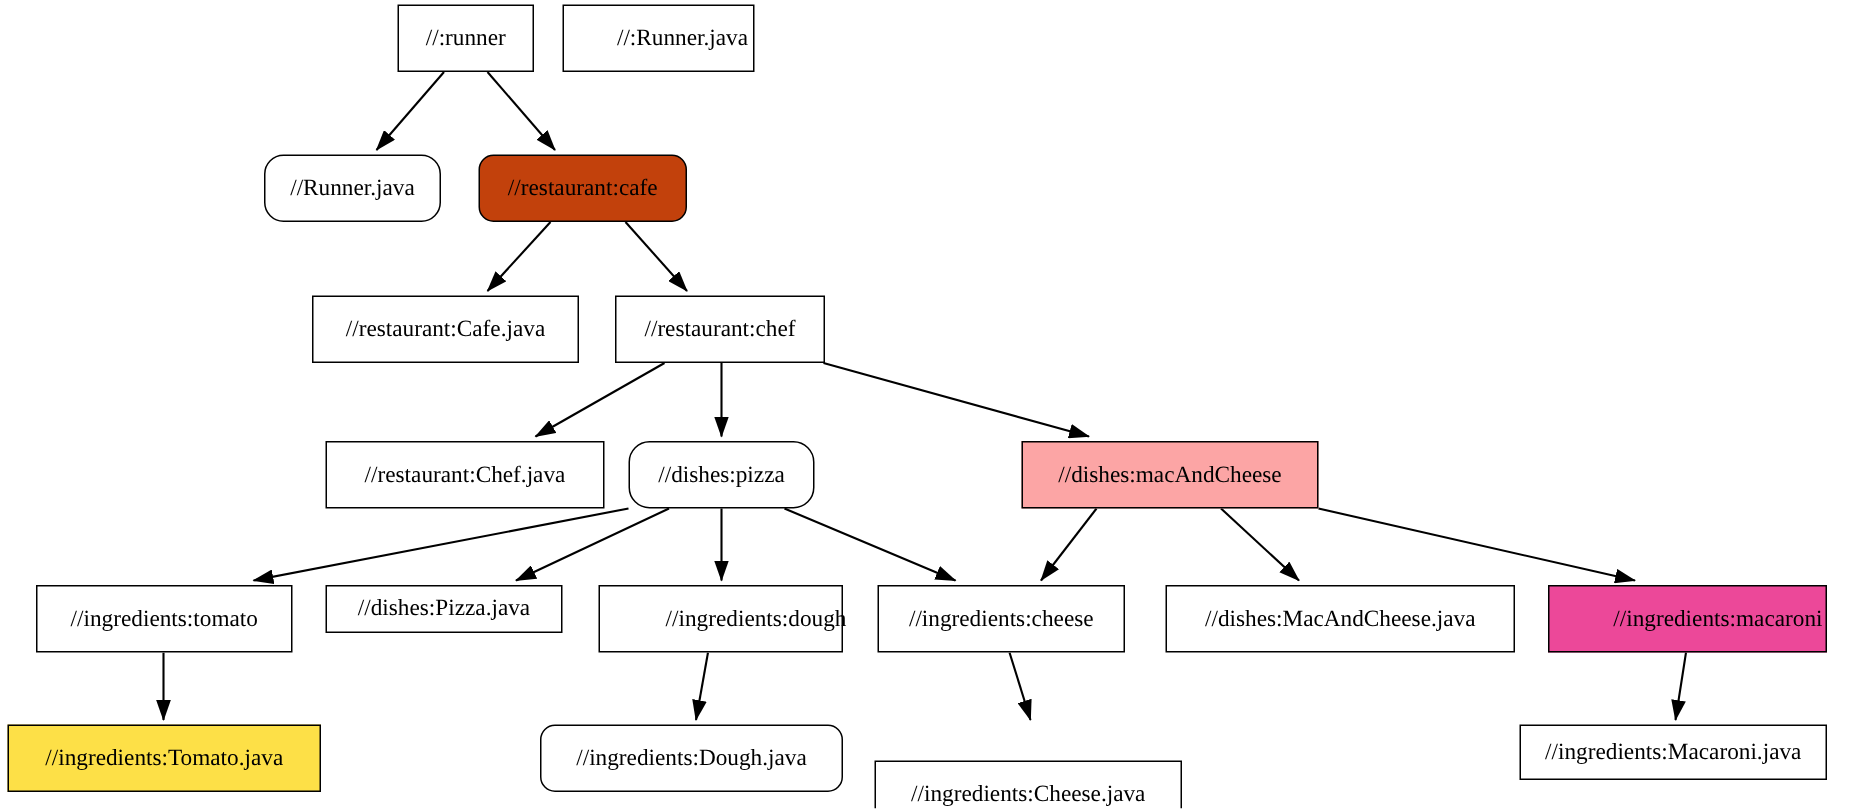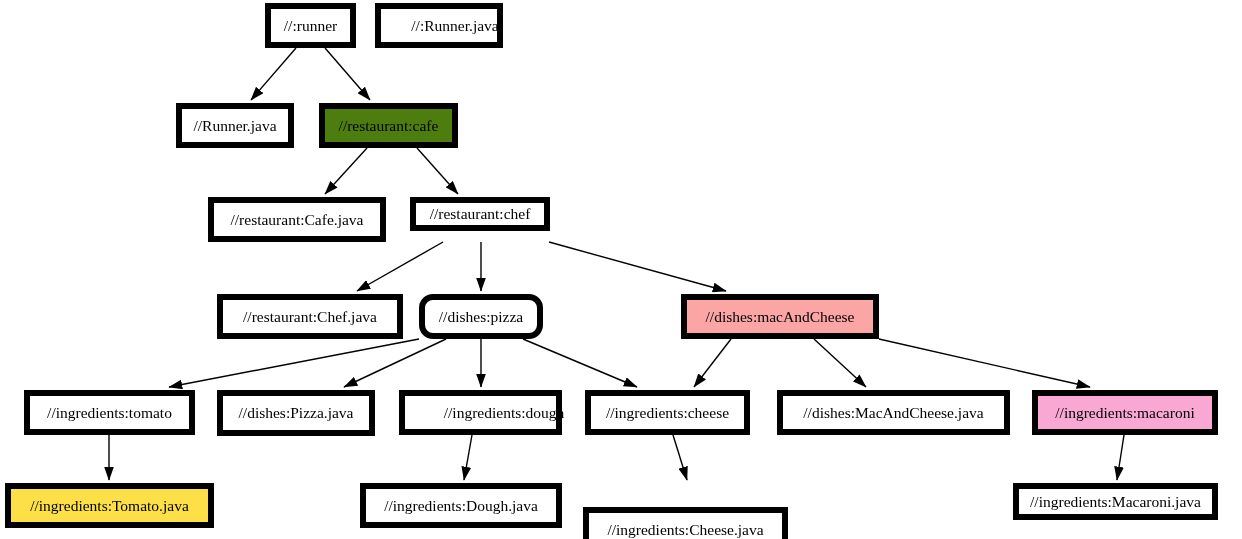--- a/index.html
+++ b/index.html
@@ -19,21 +19,21 @@
     position: absolute;
     left: 0;
     top: 0;
     width: 1242px;
     height: 539px;
     pointer-events: none;
   }
   .graph-node {
     position: absolute;
     box-sizing: border-box;
-    border: 6px solid #a21caf;
+    border: 1px solid #a21caf;
     background: #ffffff;
     display: flex;
     align-items: center;
     justify-content: center;
     color: #000000;
     font-size: 15.5px;
     line-height: 1;
     white-space: nowrap;
   }
   .node-label {
@@ -74,63 +74,63 @@
       </g>
   </svg>
 
   <div id="nodes-group">
       <div class="graph-node" style="left: 265px; top: 3px; width: 91px; height: 45px; border-color: rgb(0, 0, 0); background: rgb(255, 255, 255);">
         <span class="node-label">//:runner</span>
       </div>
       <div class="graph-node" style="left: 375px; top: 3px; width: 128px; height: 45px; border-color: rgb(0, 0, 0); background: rgb(255, 255, 255); padding-left: 32px;">
         <span class="node-label">//:Runner.java</span>
       </div>
-      <div class="graph-node" style="left: 176px; top: 103px; width: 118px; height: 45px; border-color: rgb(0, 0, 0); background: rgb(255, 255, 255);">
+      <div class="graph-node" style="left: 176px; top: 103px; width: 118px; height: 45px; border-color: rgb(0, 0, 0); background: rgb(255, 255, 255); border-radius: 13px;">
         <span class="node-label">//Runner.java</span>
       </div>
-      <div class="graph-node" style="left: 319px; top: 103px; width: 139px; height: 45px; border-color: rgb(0, 0, 0); background: #4d7c0f;">
+      <div class="graph-node" style="left: 319px; top: 103px; width: 139px; height: 45px; border-color: rgb(0, 0, 0); background: #c2410c; border-radius: 10px;">
         <span class="node-label">//restaurant:cafe</span>
       </div>
       <div class="graph-node" style="left: 208px; top: 197px; width: 178px; height: 45px; border-color: rgb(0, 0, 0); background: rgb(255, 255, 255);">
         <span class="node-label">//restaurant:Cafe.java</span>
       </div>
-      <div class="graph-node" style="left: 410px; top: 197px; width: 140px; height: 34px; border-color: rgb(0, 0, 0); background: rgb(255, 255, 255);">
+      <div class="graph-node" style="left: 410px; top: 197px; width: 140px; height: 45px; border-color: rgb(0, 0, 0); background: rgb(255, 255, 255);">
         <span class="node-label">//restaurant:chef</span>
       </div>
       <div class="graph-node" style="left: 217px; top: 294px; width: 186px; height: 45px; border-color: rgb(0, 0, 0); background: rgb(255, 255, 255);">
         <span class="node-label">//restaurant:Chef.java</span>
       </div>
       <div class="graph-node" style="left: 419px; top: 294px; width: 124px; height: 45px; border-color: rgb(0, 0, 0); background: rgb(255, 255, 255); border-radius: 14px;">
         <span class="node-label">//dishes:pizza</span>
       </div>
       <div class="graph-node" style="left: 681px; top: 294px; width: 198px; height: 45px; border-color: rgb(0, 0, 0); background: #fca5a5;">
         <span class="node-label">//dishes:macAndCheese</span>
       </div>
       <div class="graph-node" style="left: 24px; top: 390px; width: 171px; height: 45px; border-color: rgb(0, 0, 0); background: rgb(255, 255, 255);">
         <span class="node-label">//ingredients:tomato</span>
       </div>
-      <div class="graph-node" style="left: 217px; top: 390px; width: 158px; height: 46px; border-color: rgb(0, 0, 0); background: rgb(255, 255, 255);">
+      <div class="graph-node" style="left: 217px; top: 390px; width: 158px; height: 32px; border-color: rgb(0, 0, 0); background: rgb(255, 255, 255);">
         <span class="node-label">//dishes:Pizza.java</span>
       </div>
       <div class="graph-node" style="left: 399px; top: 390px; width: 163px; height: 45px; border-color: rgb(0, 0, 0); background: rgb(255, 255, 255); padding-left: 47px;">
         <span class="node-label">//ingredients:dough</span>
       </div>
       <div class="graph-node" style="left: 585px; top: 390px; width: 165px; height: 45px; border-color: rgb(0, 0, 0); background: rgb(255, 255, 255);">
         <span class="node-label">//ingredients:cheese</span>
       </div>
       <div class="graph-node" style="left: 777px; top: 390px; width: 233px; height: 45px; border-color: rgb(0, 0, 0); background: rgb(255, 255, 255);">
         <span class="node-label">//dishes:MacAndCheese.java</span>
       </div>
-      <div class="graph-node" style="left: 1032px; top: 390px; width: 186px; height: 45px; border-color: rgb(0, 0, 0); background: #f9a8d4;">
+      <div class="graph-node" style="left: 1032px; top: 390px; width: 186px; height: 45px; border-color: rgb(0, 0, 0); background: #ec4899; justify-content: flex-end;">
         <span class="node-label">//ingredients:macaroni</span>
       </div>
       <div class="graph-node" style="left: 5px; top: 483px; width: 209px; height: 45px; border-color: rgb(0, 0, 0); background: #fde047;">
         <span class="node-label">//ingredients:Tomato.java</span>
       </div>
-      <div class="graph-node" style="left: 360px; top: 483px; width: 202px; height: 45px; border-color: rgb(0, 0, 0); background: rgb(255, 255, 255);">
+      <div class="graph-node" style="left: 360px; top: 483px; width: 202px; height: 45px; border-color: rgb(0, 0, 0); background: rgb(255, 255, 255); border-radius: 10px;">
         <span class="node-label">//ingredients:Dough.java</span>
       </div>
       <div class="graph-node" style="left: 583px; top: 483px; width: 205px; height: 45px; border-color: rgb(0, 0, 0); background: rgb(255, 255, 255); margin-top: 24px;">
         <span class="node-label">//ingredients:Cheese.java</span>
       </div>
       <div class="graph-node" style="left: 1013px; top: 483px; width: 205px; height: 37px; border-color: rgb(0, 0, 0); background: rgb(255, 255, 255);">
         <span class="node-label">//ingredients:Macaroni.java</span>
       </div>
     </div>
 

